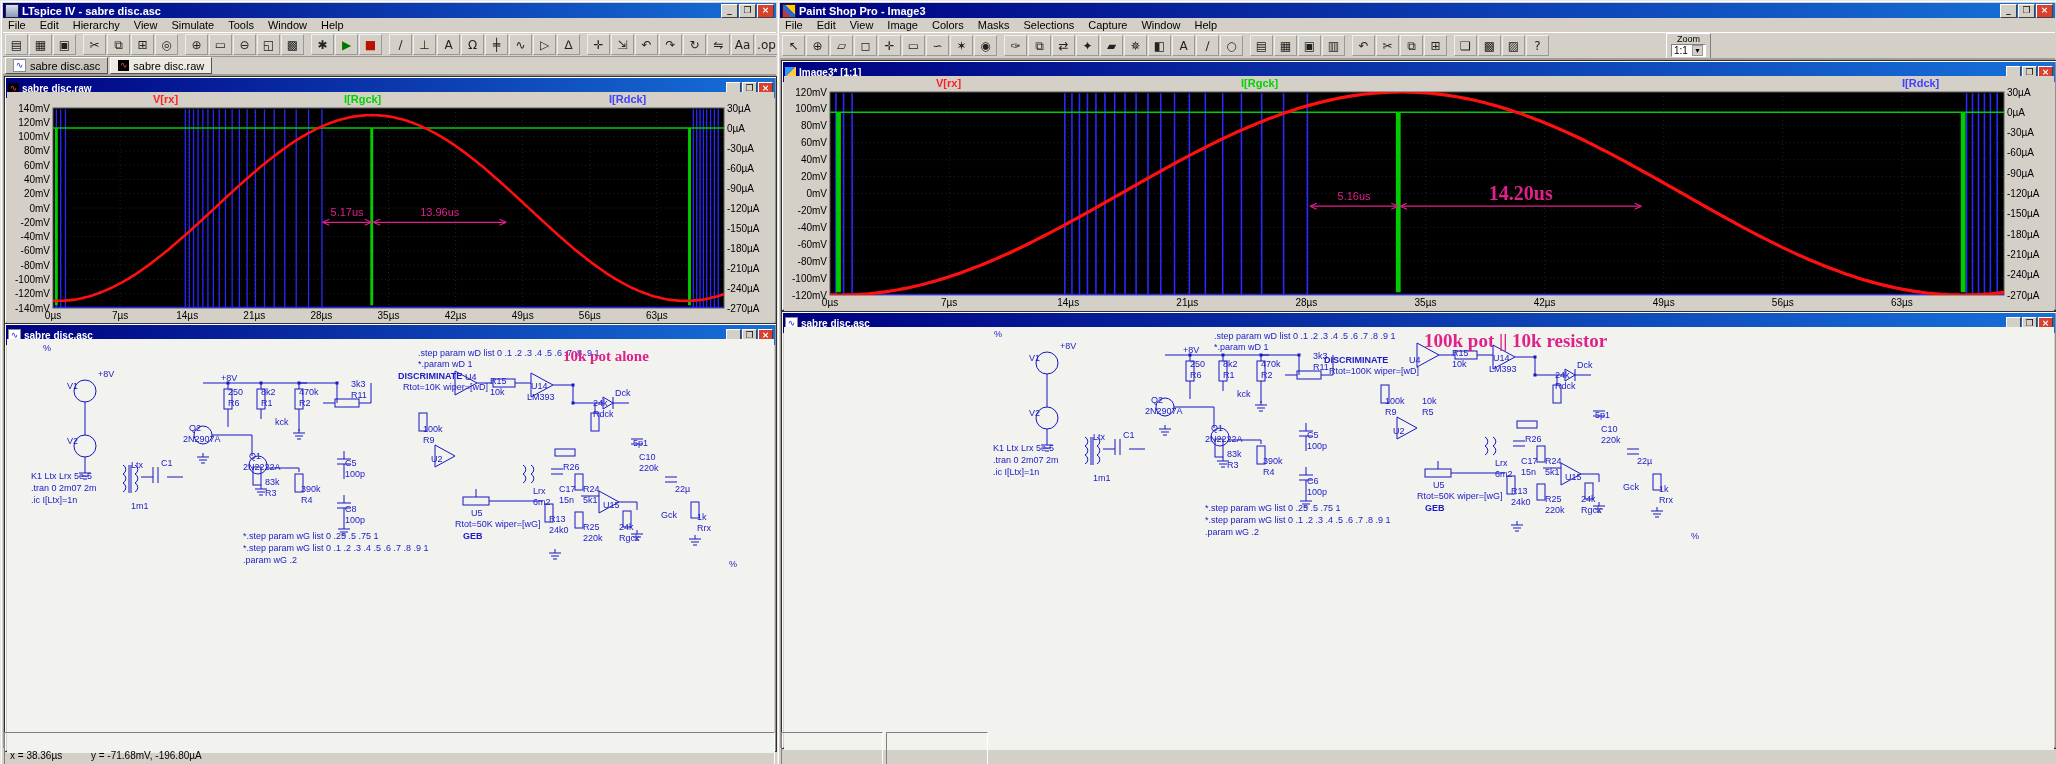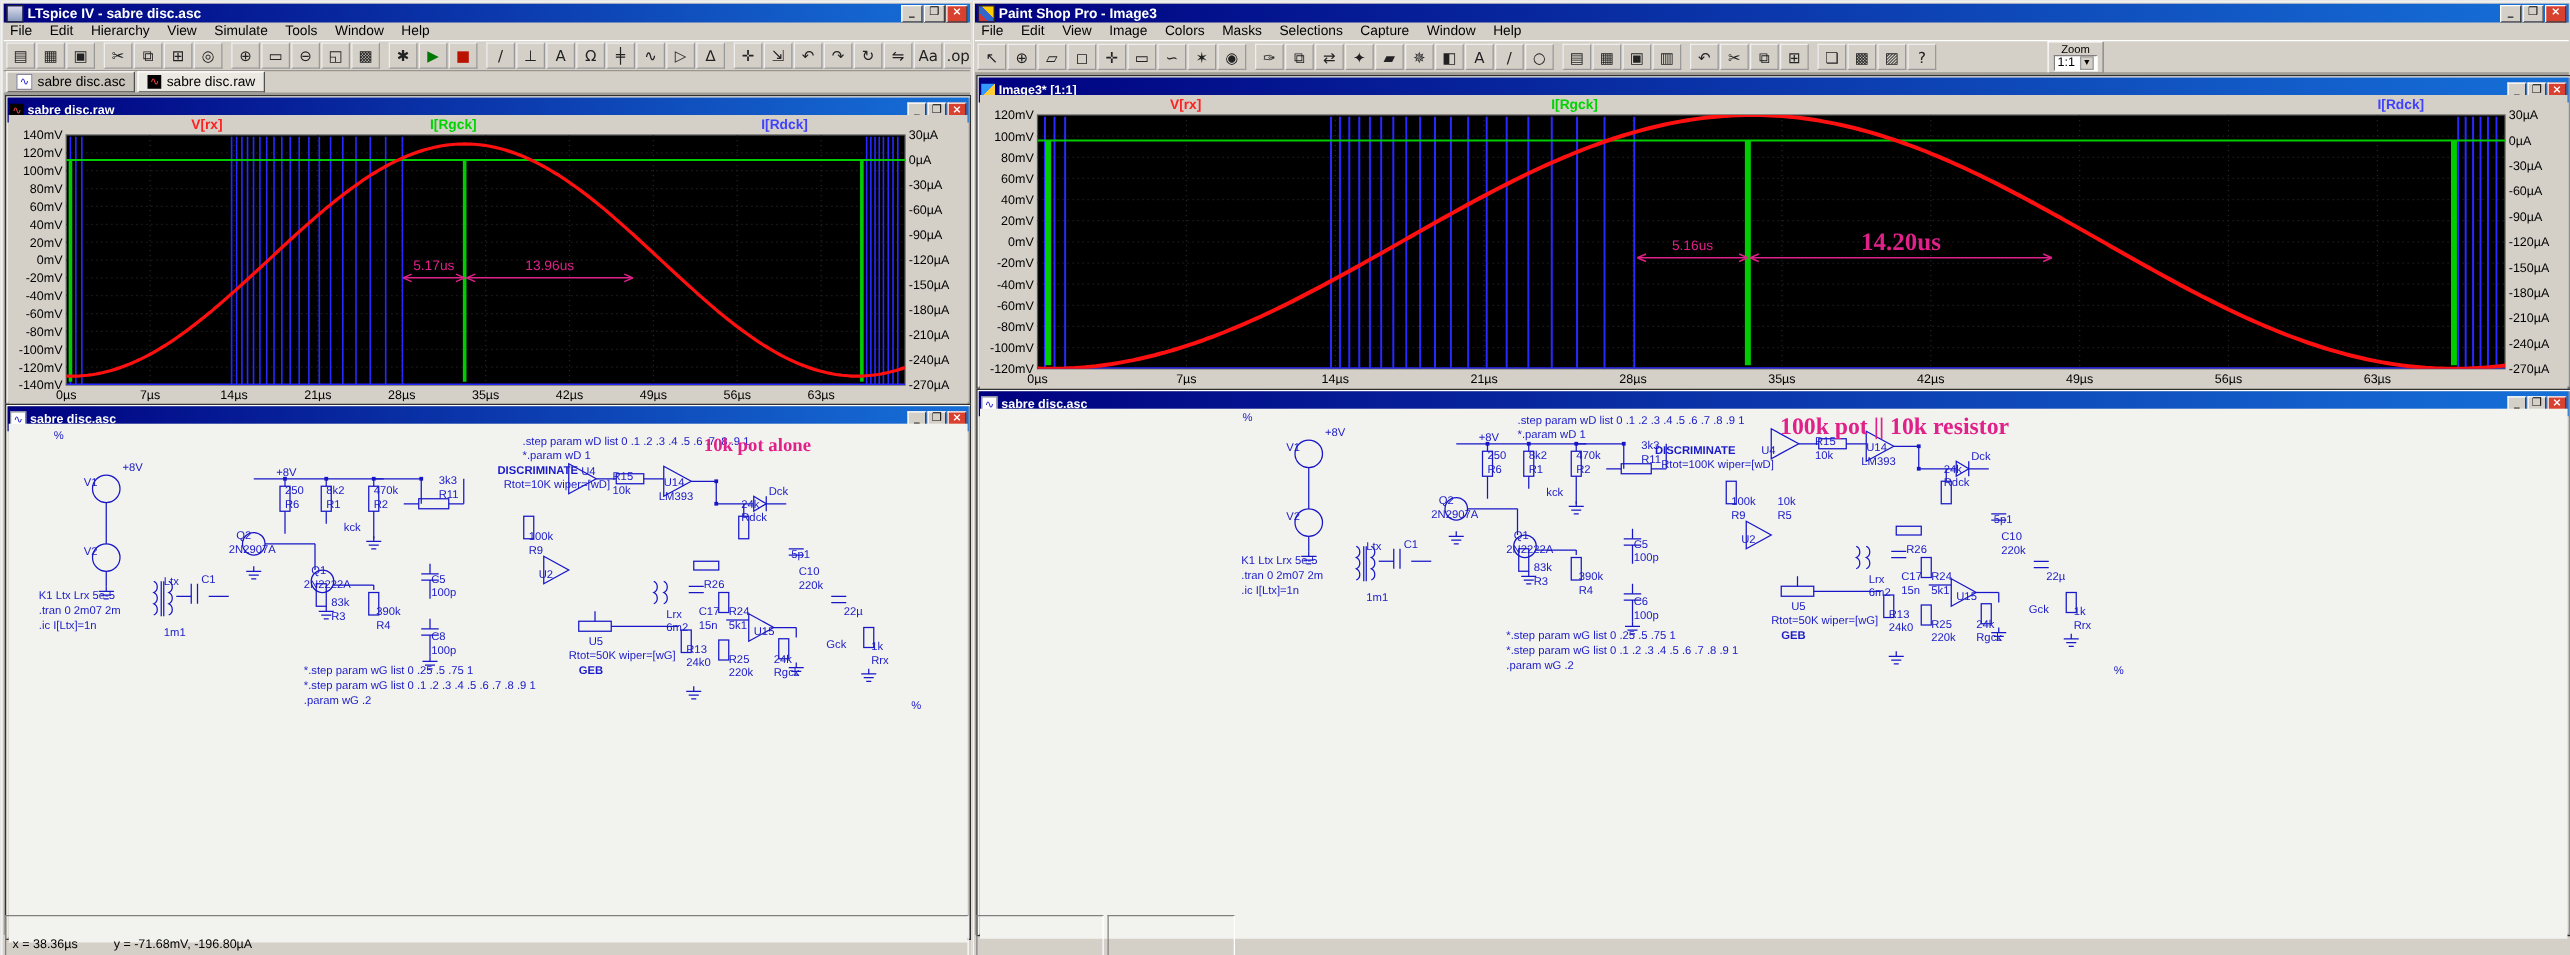--- a/index.html
+++ b/index.html
@@ -39,21 +39,21 @@
   .ctitle{position:absolute;left:1px;right:1px;top:1px;height:20px;background:linear-gradient(90deg,#000080,#1670d8);
           display:flex;align-items:center;gap:3px;padding:0 2px}
   .ctitle .titletext{font-size:10px}
   .ctitle .wb{width:13px;height:11px;line-height:10px}
   .ccontent{position:absolute;left:2px;top:15px}
   .wavepane{background:#d4d0c8}
   .schpane{background:#f2f2ee}
   .statusbar{position:absolute;left:2px;right:2px;bottom:2px;height:14px;display:flex;gap:3px;align-items:center;font-size:10px;padding:0 1px}
   .sf{border:1px solid;border-color:#808080 #fff #fff #808080;height:12px;line-height:12px;padding:17px 5px;white-space:nowrap}
   .sf .gap{display:inline-block;width:26px}
-  .zoomgrp{margin-left:88px;flex:none;border:1px solid;border-color:#fff #808080 #808080 #fff;padding:1px 4px;display:flex;flex-direction:column;align-items:center}
+  .zoomgrp{margin-left:116px;flex:none;border:1px solid;border-color:#fff #808080 #808080 #fff;padding:1px 4px;display:flex;flex-direction:column;align-items:center}
   .zlabel{font-size:9px;line-height:9px}
   .zval{display:flex;align-items:flex-start;background:#fff;border:1px solid;border-color:#808080 #fff #fff #808080;
         font-size:10px;line-height:11px;padding:0 2px;gap:4px}
   .zarrow{font-size:7px;background:#d4d0c8;border:1px solid #999;line-height:9px;padding:0 1px}
   
   .axlbl{font:10px "Liberation Sans",sans-serif;fill:#000}
   .trlbl{font:bold 11px "Liberation Sans",sans-serif}
   .annS{font:11px "Liberation Sans",sans-serif}
   .annL{font:bold 20px "Liberation Serif",serif}
   .slbl{font:9px "Liberation Sans",sans-serif;fill:#1a1ac8}

